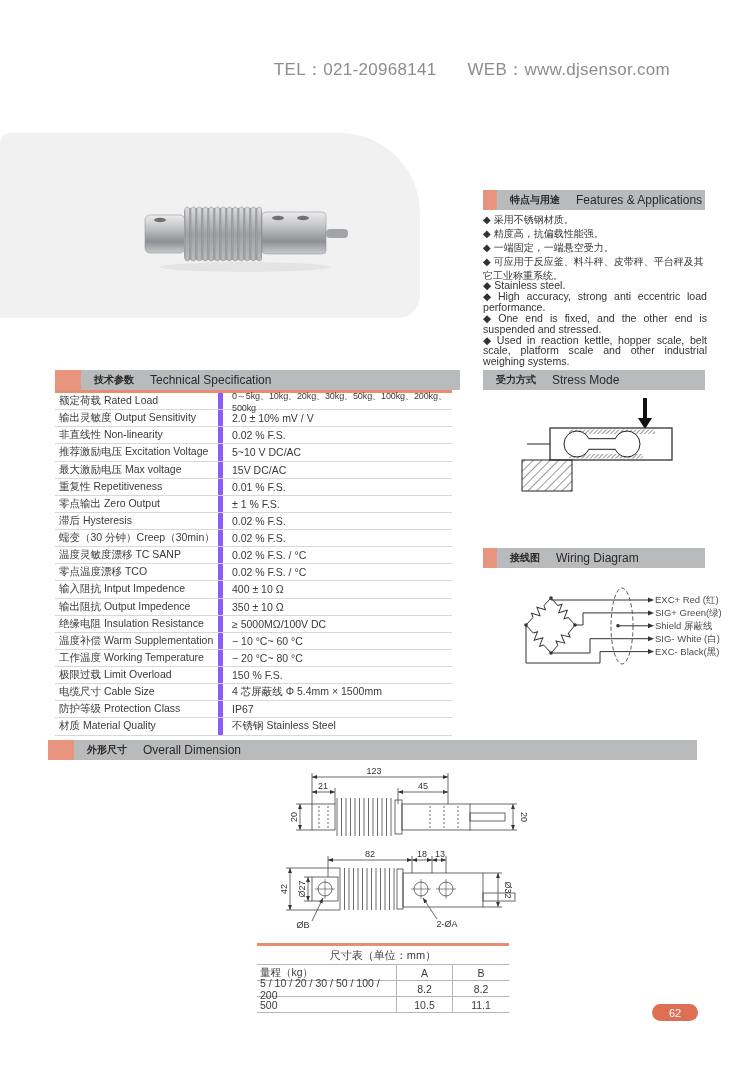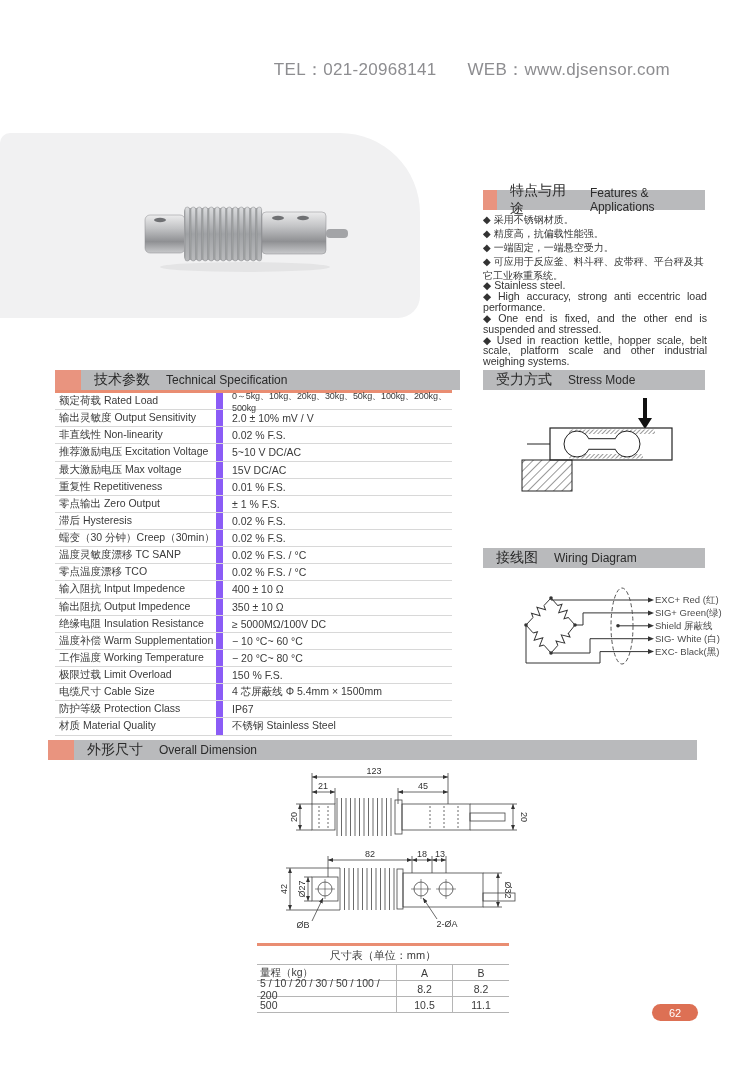--- a/index.html
+++ b/index.html
@@ -19,34 +19,34 @@
   .title-bar{position:absolute;left:47px;top:318px;width:396px;height:27px;display:flex;}
   .title-model{width:108px;background:#dc6950;color:#fff;font-size:17px;font-weight:bold;
                display:flex;align-items:center;justify-content:center;letter-spacing:.5px;}
   .title-name{flex:1;background:#ec8e71;color:#fff;font-size:16px;font-weight:bold;
               display:flex;align-items:center;padding-left:14px;letter-spacing:1px;}
 
   
   .sec{position:absolute;height:20px;display:flex;}
   .sec .sq{width:26px;background:#e9947f;}
   .sec .bar{flex:1;background:#b9babc;display:flex;align-items:center;padding-left:13px;color:#2a2a2a;}
-  .sec .zh{font-size:14px;font-weight:normal;}
+  .sec .zh{font-size:10px;font-weight:bold;}
   .sec .en{font-size:12px;margin-left:16px;}
   .sec.small .sq{width:14px;}
   #sec-spec{left:55px;top:370px;width:405px;}
   #sec-features{left:483px;top:190px;width:222px;}
   #sec-stress{left:483px;top:370px;width:222px;flex-direction:column;}
-  #sec-wiring{left:483px;top:548px;width:222px;flex-direction:column;}
+  #sec-wiring{left:483px;top:548px;width:222px;}
   #sec-dim{left:48px;top:740px;width:649px;}
 
   
   .spec-table{position:absolute;left:55px;top:390px;width:397px;border-top:3px solid #e98d72;}
   .spec-row{display:flex;height:16.14px;border-bottom:1px solid #d8d8d8;align-items:stretch;}
   .spec-label{width:168px;display:flex;align-items:center;padding-left:4px;font-size:10.5px;
-              border-right:7px solid #8b5cf6;box-sizing:border-box;}
+              border-right:5px solid #8b5cf6;box-sizing:border-box;}
   .spec-value{flex:1;display:flex;align-items:center;padding-left:9px;font-size:10.5px;}
   .spec-row:first-child .spec-value{font-size:9px;letter-spacing:-.1px;}
 
   
   .bullets{position:absolute;left:483px;width:224px;}
   #bullets-zh{top:213px;font-size:10px;line-height:13.9px;color:#333;}
   #bullets-en{top:280px;font-size:10.6px;line-height:10.9px;color:#333;text-align:justify;}
   .bullet-item .diamond{margin-right:3px;}
 
   

